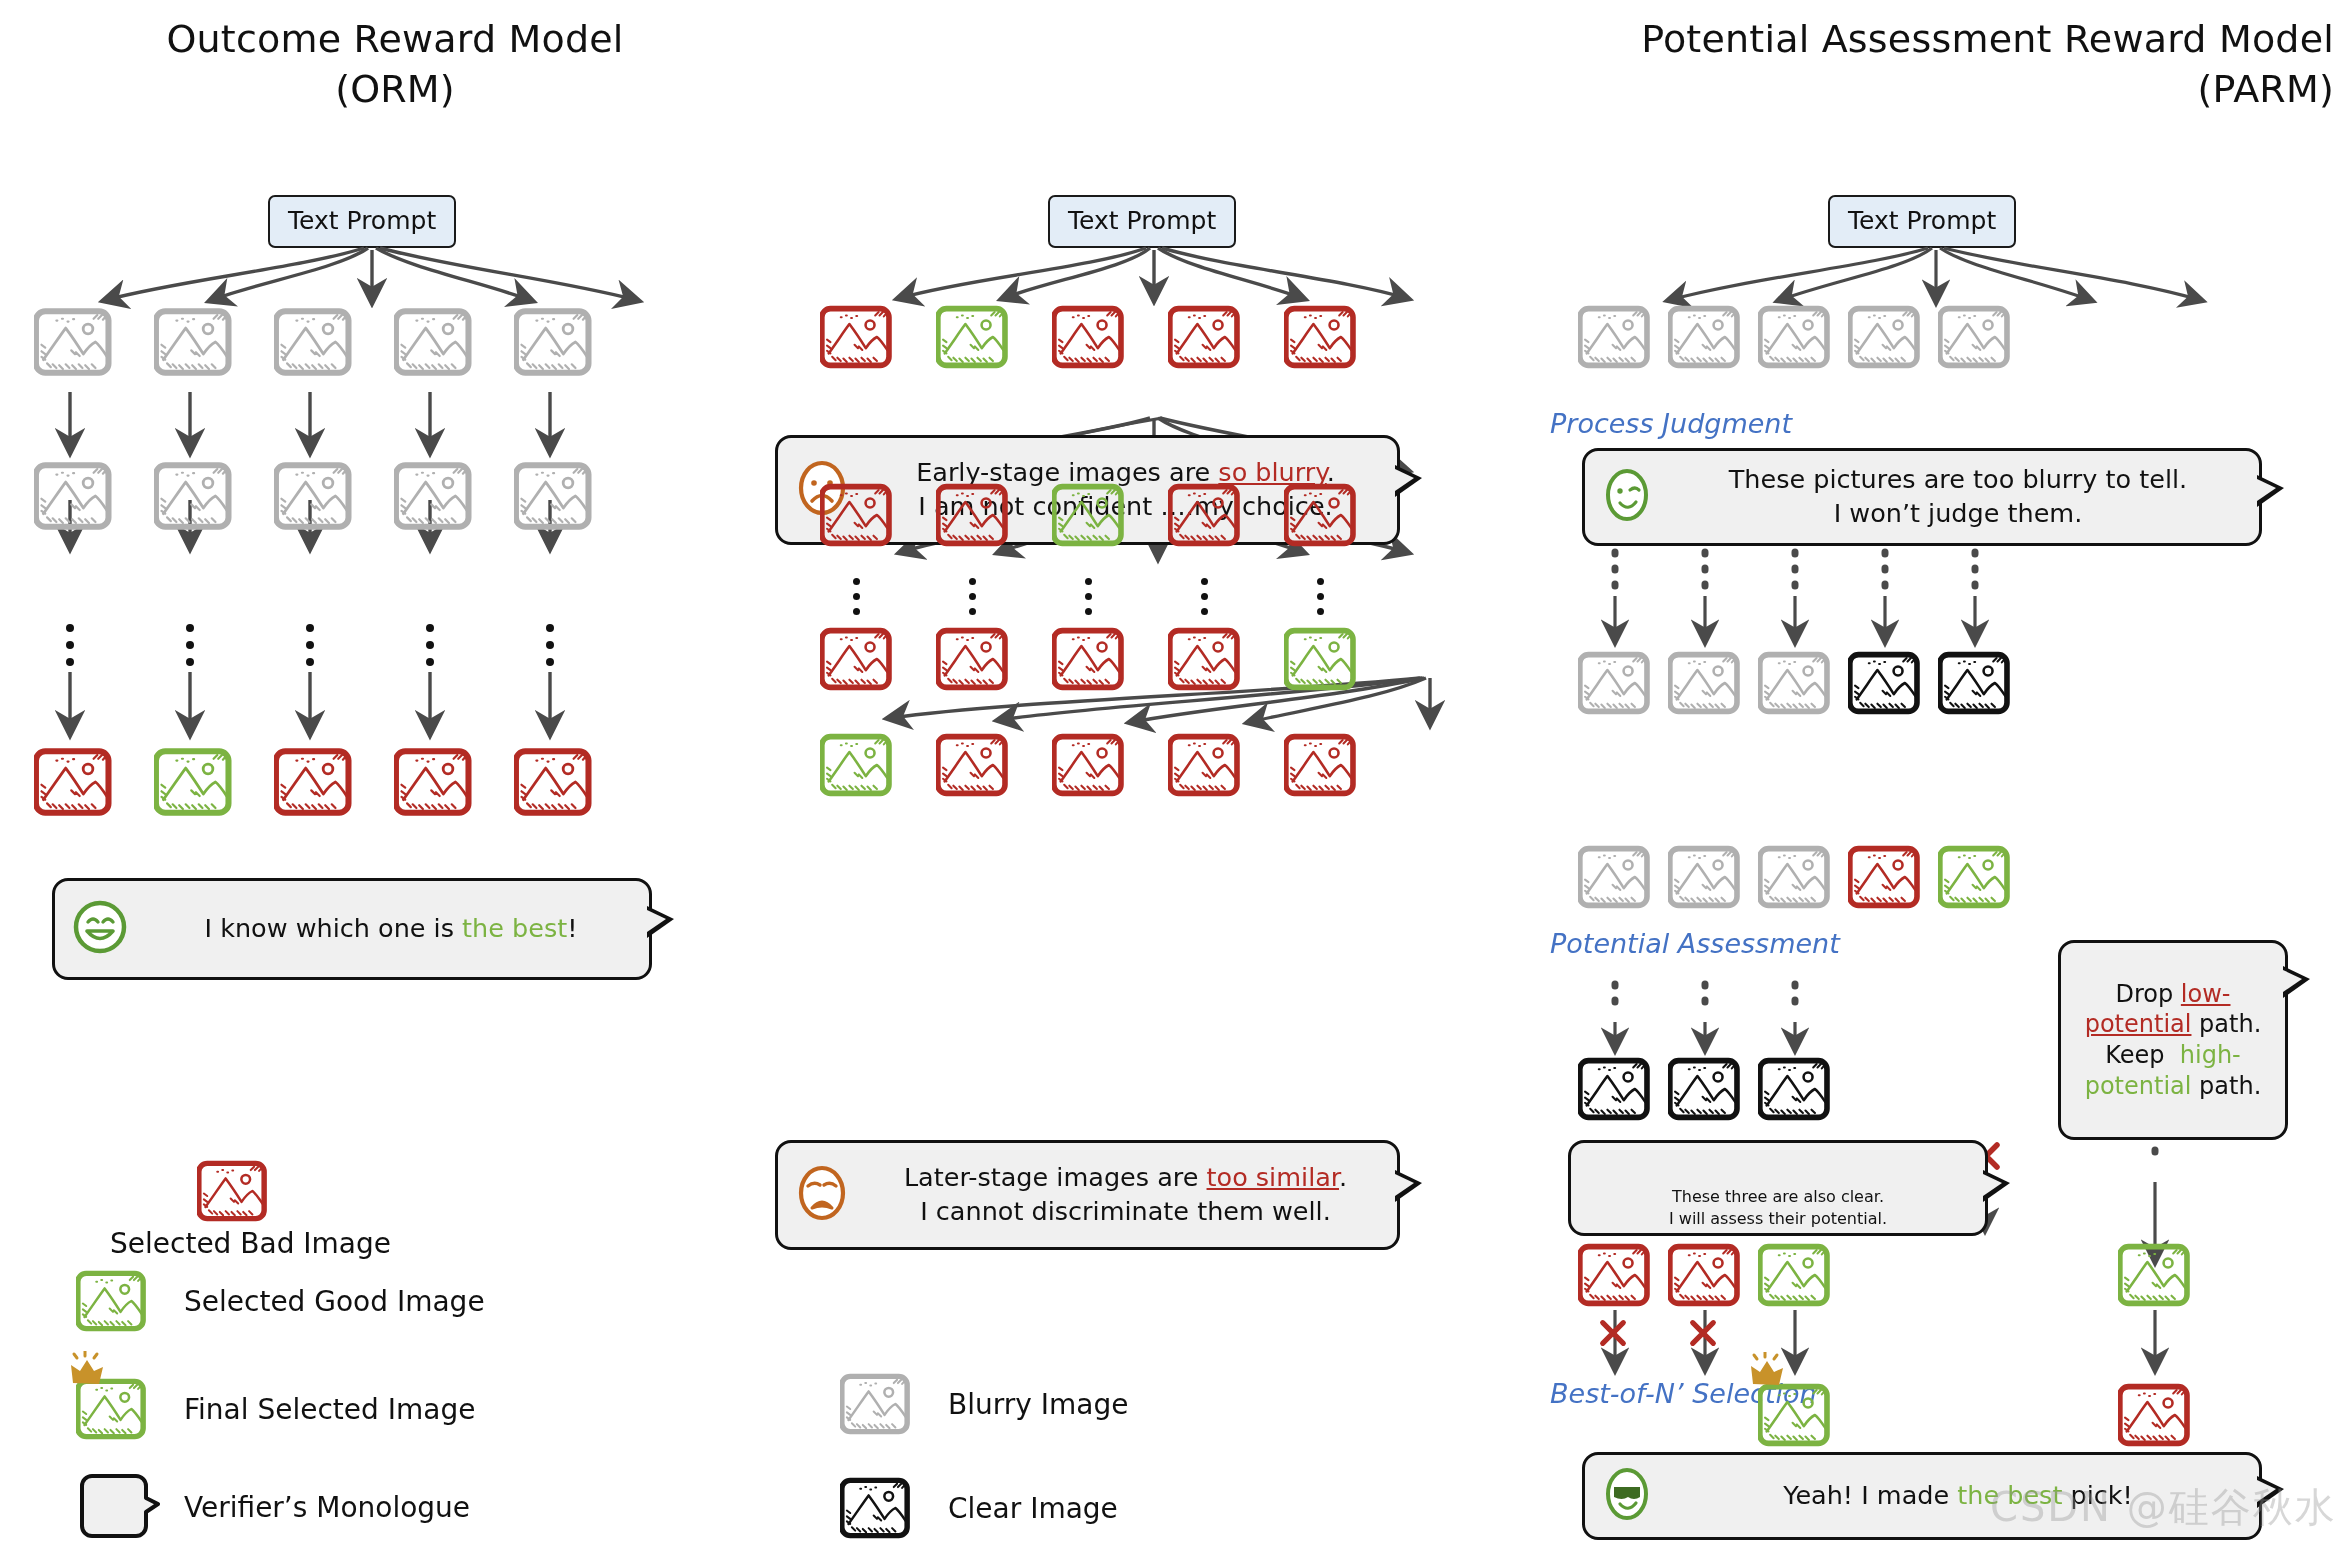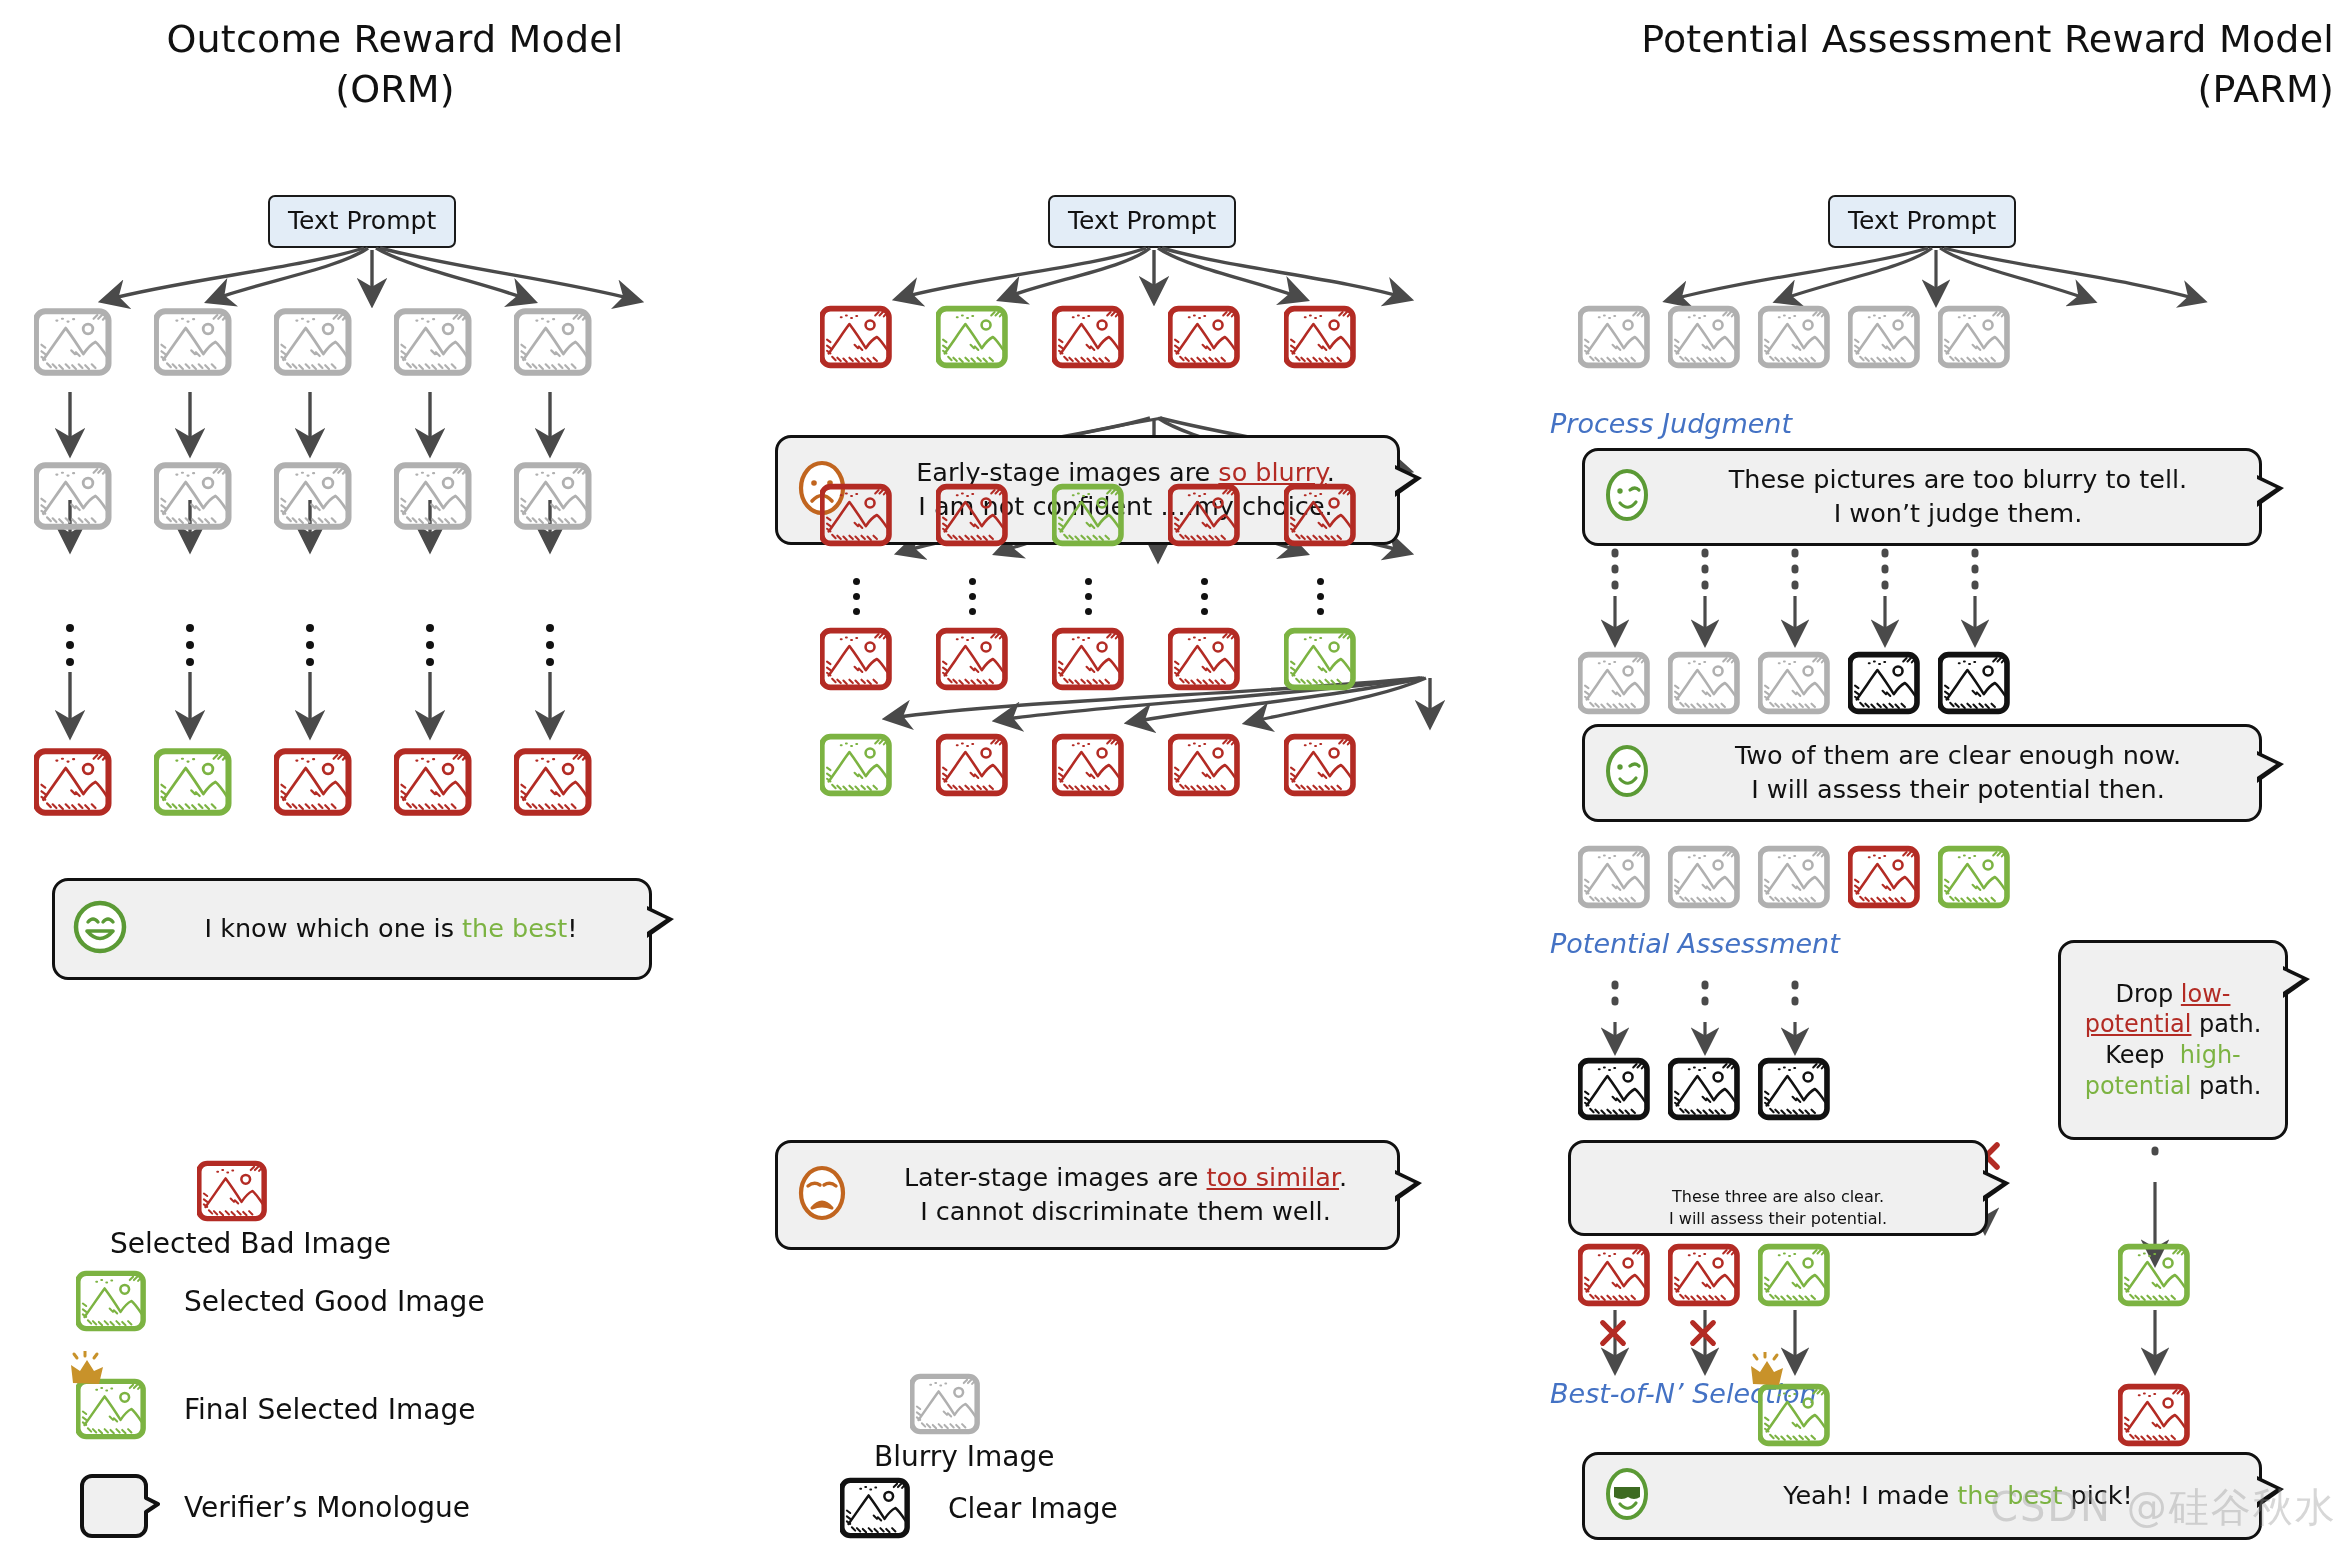--- a/index.html
+++ b/index.html
@@ -501,21 +501,21 @@
         <path d="M18,44 q10,-12 20,0 q-10,-4 -20,0 z" fill="#c1651f" stroke="#c1651f" stroke-width="3" stroke-linejoin="round"></path>
       </svg>
     </span>
     <div class="bubble-text">
       <span>Later-stage images are </span><span class="red">too similar</span>.<br>
       <span>I cannot discriminate them well.</span>
     </div>
     <span class="tail"></span>
   </div>
 
-  <div class="legend-row" style="left:50px; top:1368px;flex-direction:column;">
+  <div class="legend-row" style="left:50px; top:1368px;">
     <span class="pic" style="position:relative; width:74px; height:72px; color:#b0b0b0;">
         <svg viewBox="0 0 88 86">
           <use href="#picglyph"></use>
         </svg>
       </span>
     <span class="legend-label">Blurry Image</span>
   </div>
   <div class="legend-row" style="left:50px; top:1472px;">
     <span class="pic" style="position:relative; width:74px; height:72px; color:#111;">
         <svg viewBox="0 0 88 86">
@@ -639,35 +639,20 @@
       <svg viewBox="0 0 88 86">
         <use href="#picglyph"></use>
       </svg>
     </span>
   <span class="pic" style="left:388px; top:646px; width:76px; height:74px; color:#111;">
       <svg viewBox="0 0 88 86">
         <use href="#picglyph"></use>
       </svg>
     </span>
 
-  <div class="bubble" style="left:32px; top:724px; width:680px; height:98px;">
-    <span class="face">
-      <svg width="52" height="56" viewBox="0 0 52 56">
-        <ellipse cx="26" cy="28" rx="19" ry="24" fill="#fff" stroke="#5b9a35" stroke-width="4"></ellipse>
-        <circle cx="19" cy="24" r="2.7" fill="#5b9a35"></circle>
-        <path d="M29,23 q5,-4 9,0" fill="none" stroke="#5b9a35" stroke-width="3.2" stroke-linecap="round"></path>
-        <path d="M19,36 q8,9 16,-1" fill="none" stroke="#5b9a35" stroke-width="3.2" stroke-linecap="round"></path>
-      </svg>
-    </span>
-    <div class="bubble-text">
-      <span>Two of them are clear enough now.
-</span><br><span>I will assess their potential then.</span>
-    </div>
-    <span class="tail"></span>
-  </div>
 
   <span class="pic" style="left:28px;  top:840px; width:76px; height:74px; color:#b0b0b0;">
       <svg viewBox="0 0 88 86">
         <use href="#picglyph"></use>
       </svg>
     </span>
   <span class="pic" style="left:118px; top:840px; width:76px; height:74px; color:#b0b0b0;">
       <svg viewBox="0 0 88 86">
         <use href="#picglyph"></use>
       </svg>

